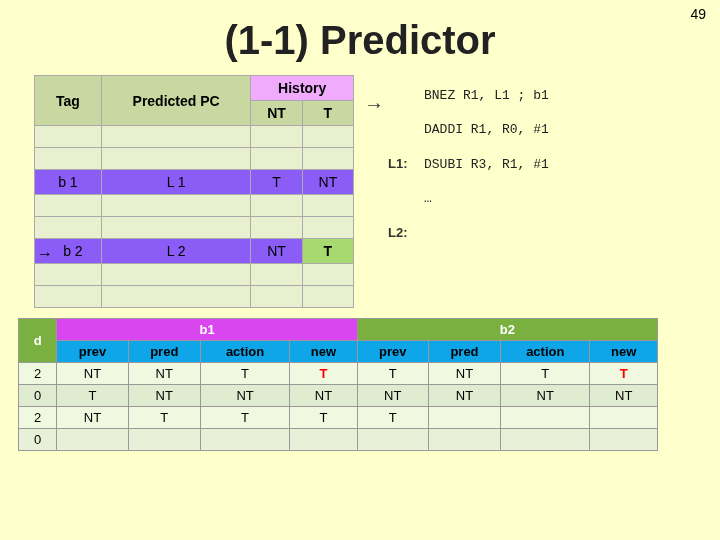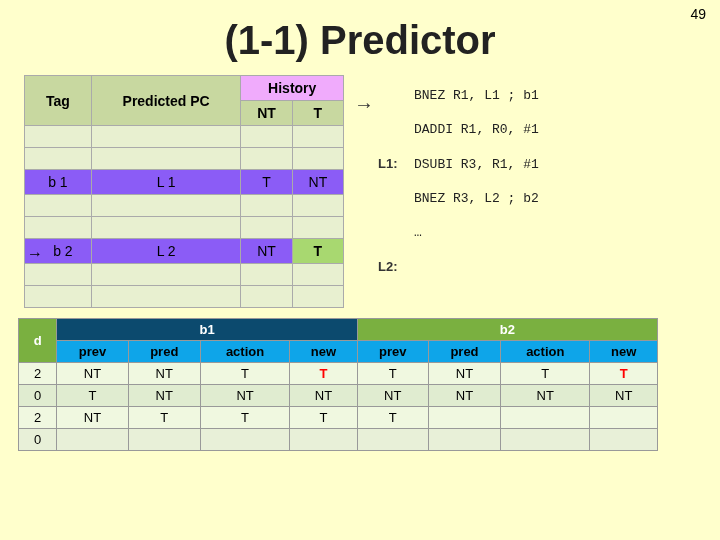--- a/index.html
+++ b/index.html
@@ -21,21 +21,21 @@
     .title {
       text-align: center;
       font-size: 40px;
       font-weight: bold;
       padding: 18px 0 12px 0;
       color: #222;
     }
     .main-content {
       display: flex;
       flex-direction: row;
-      padding: 0 24px;
+      padding: 0 34px;
       gap: 10px;
     }
     
     .predictor-area {
       display: flex;
       flex-direction: column;
       width: 320px;
     }
     .pred-table {
       border-collapse: collapse;
@@ -97,21 +97,21 @@
     .bottom-table {
       border-collapse: collapse;
       font-size: 13px;
       width: 640px;
     }
     .bottom-table th, .bottom-table td {
       border: 1px solid #999;
       padding: 3px 7px;
       text-align: center;
     }
-    .bottom-table .header-b1 { background: #0c4a6e; color: white; font-weight: bold; }
+    .bottom-table .header-b1 { background: #d946ef; color: white; font-weight: bold; }
     .bottom-table .header-b2 { background: #7ab040; color: white; font-weight: bold; }
     .bottom-table .header-d  { background: #7ab040; color: white; font-weight: bold; }
     .bottom-table .sub-header { background: #0ea5e9; font-weight: bold; }
     .bottom-table .row-even  { background: #f0f8e0; }
     .bottom-table .row-odd   { background: #e0ecd0; }
     .bottom-table .red-bold  { color: red; font-weight: bold; }
     .bottom-table .empty-row td { height: 18px; background: #e8f0d8; }
     .with-arrow {
       position: relative;
       padding-left: 18px !important;
@@ -214,24 +214,20 @@
         <div class="code-line">
           <span class="code-label"></span>
           <span class="code-text">DADDI R1, R0, #1</span>
         </div>
         <div class="code-line">
           <span class="code-label">L1:</span>
           <span class="code-text">DSUBI R3, R1, #1</span>
         </div>
         <div class="code-line">
           <span class="code-label"></span>
-          <span class="code-text">BNEZ  R3, L2       ; b2</span>
-        </div>
-        <div class="code-line">
-          <span class="code-label"></span>
           <span class="code-text">…</span>
         </div>
         <div class="code-line">
           <span class="code-label">L2:</span>
           <span class="code-text"></span>
         </div>
       </div>
     </div>
   </div>
 </div>

